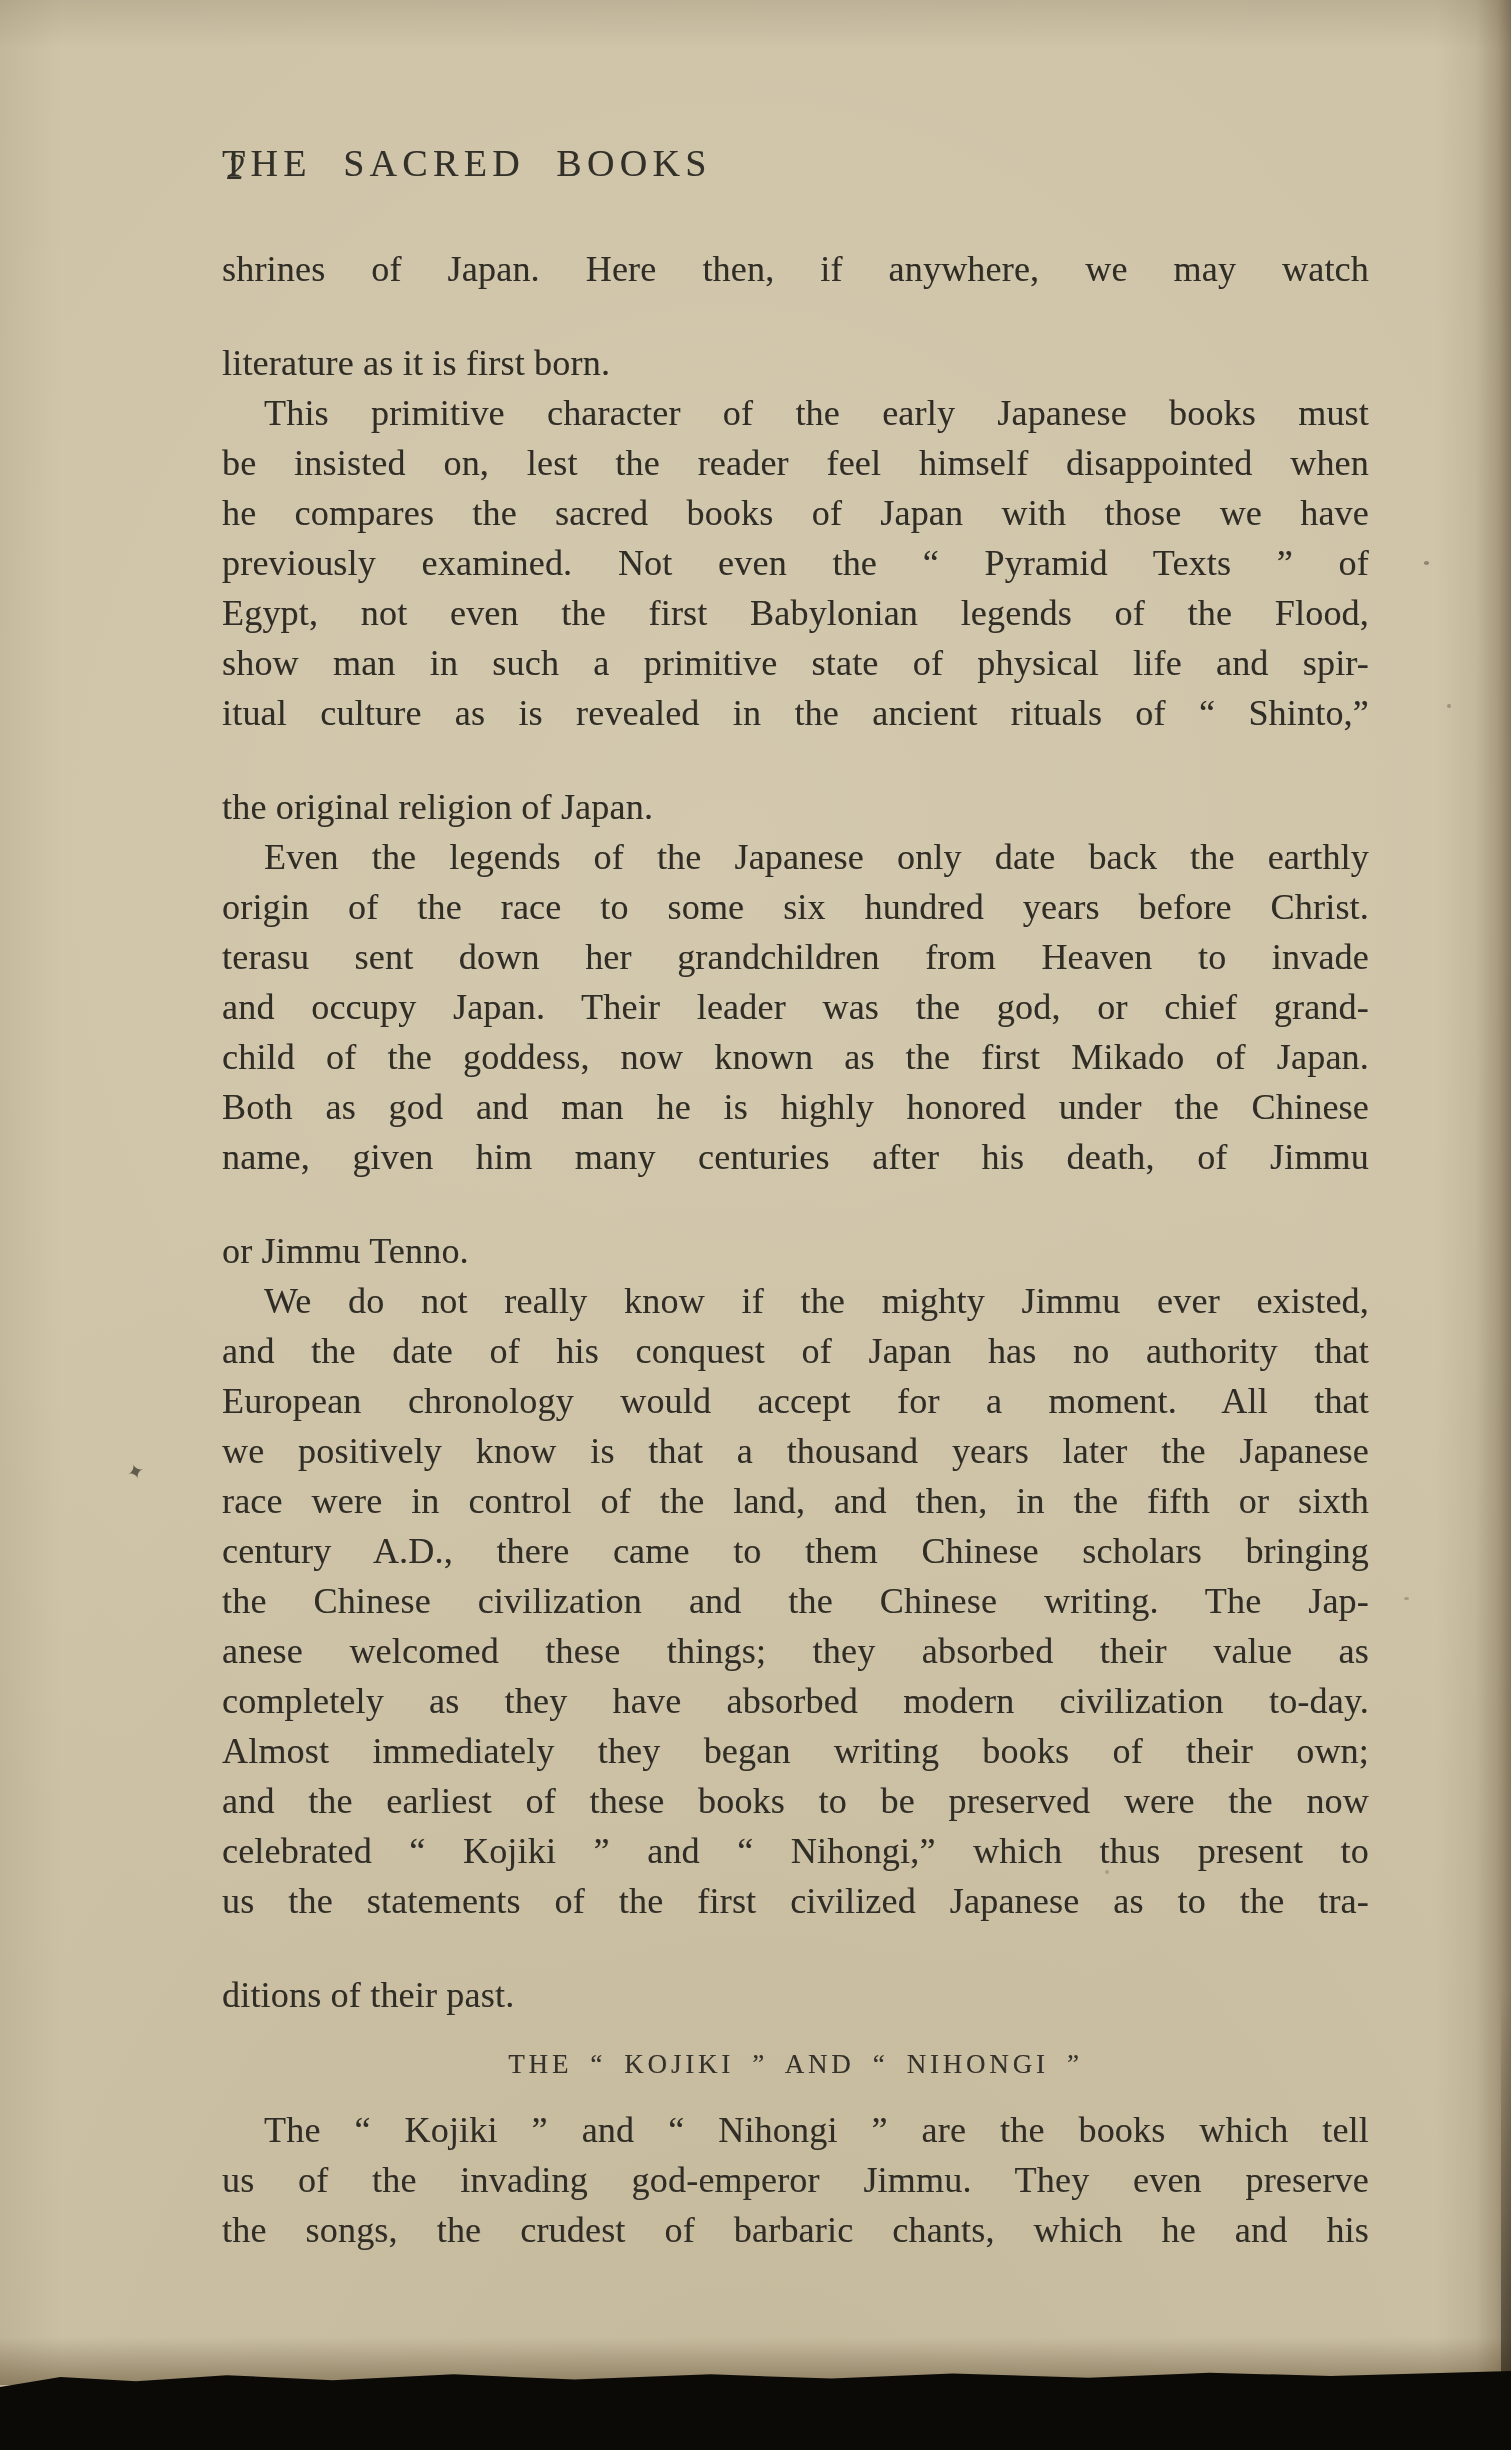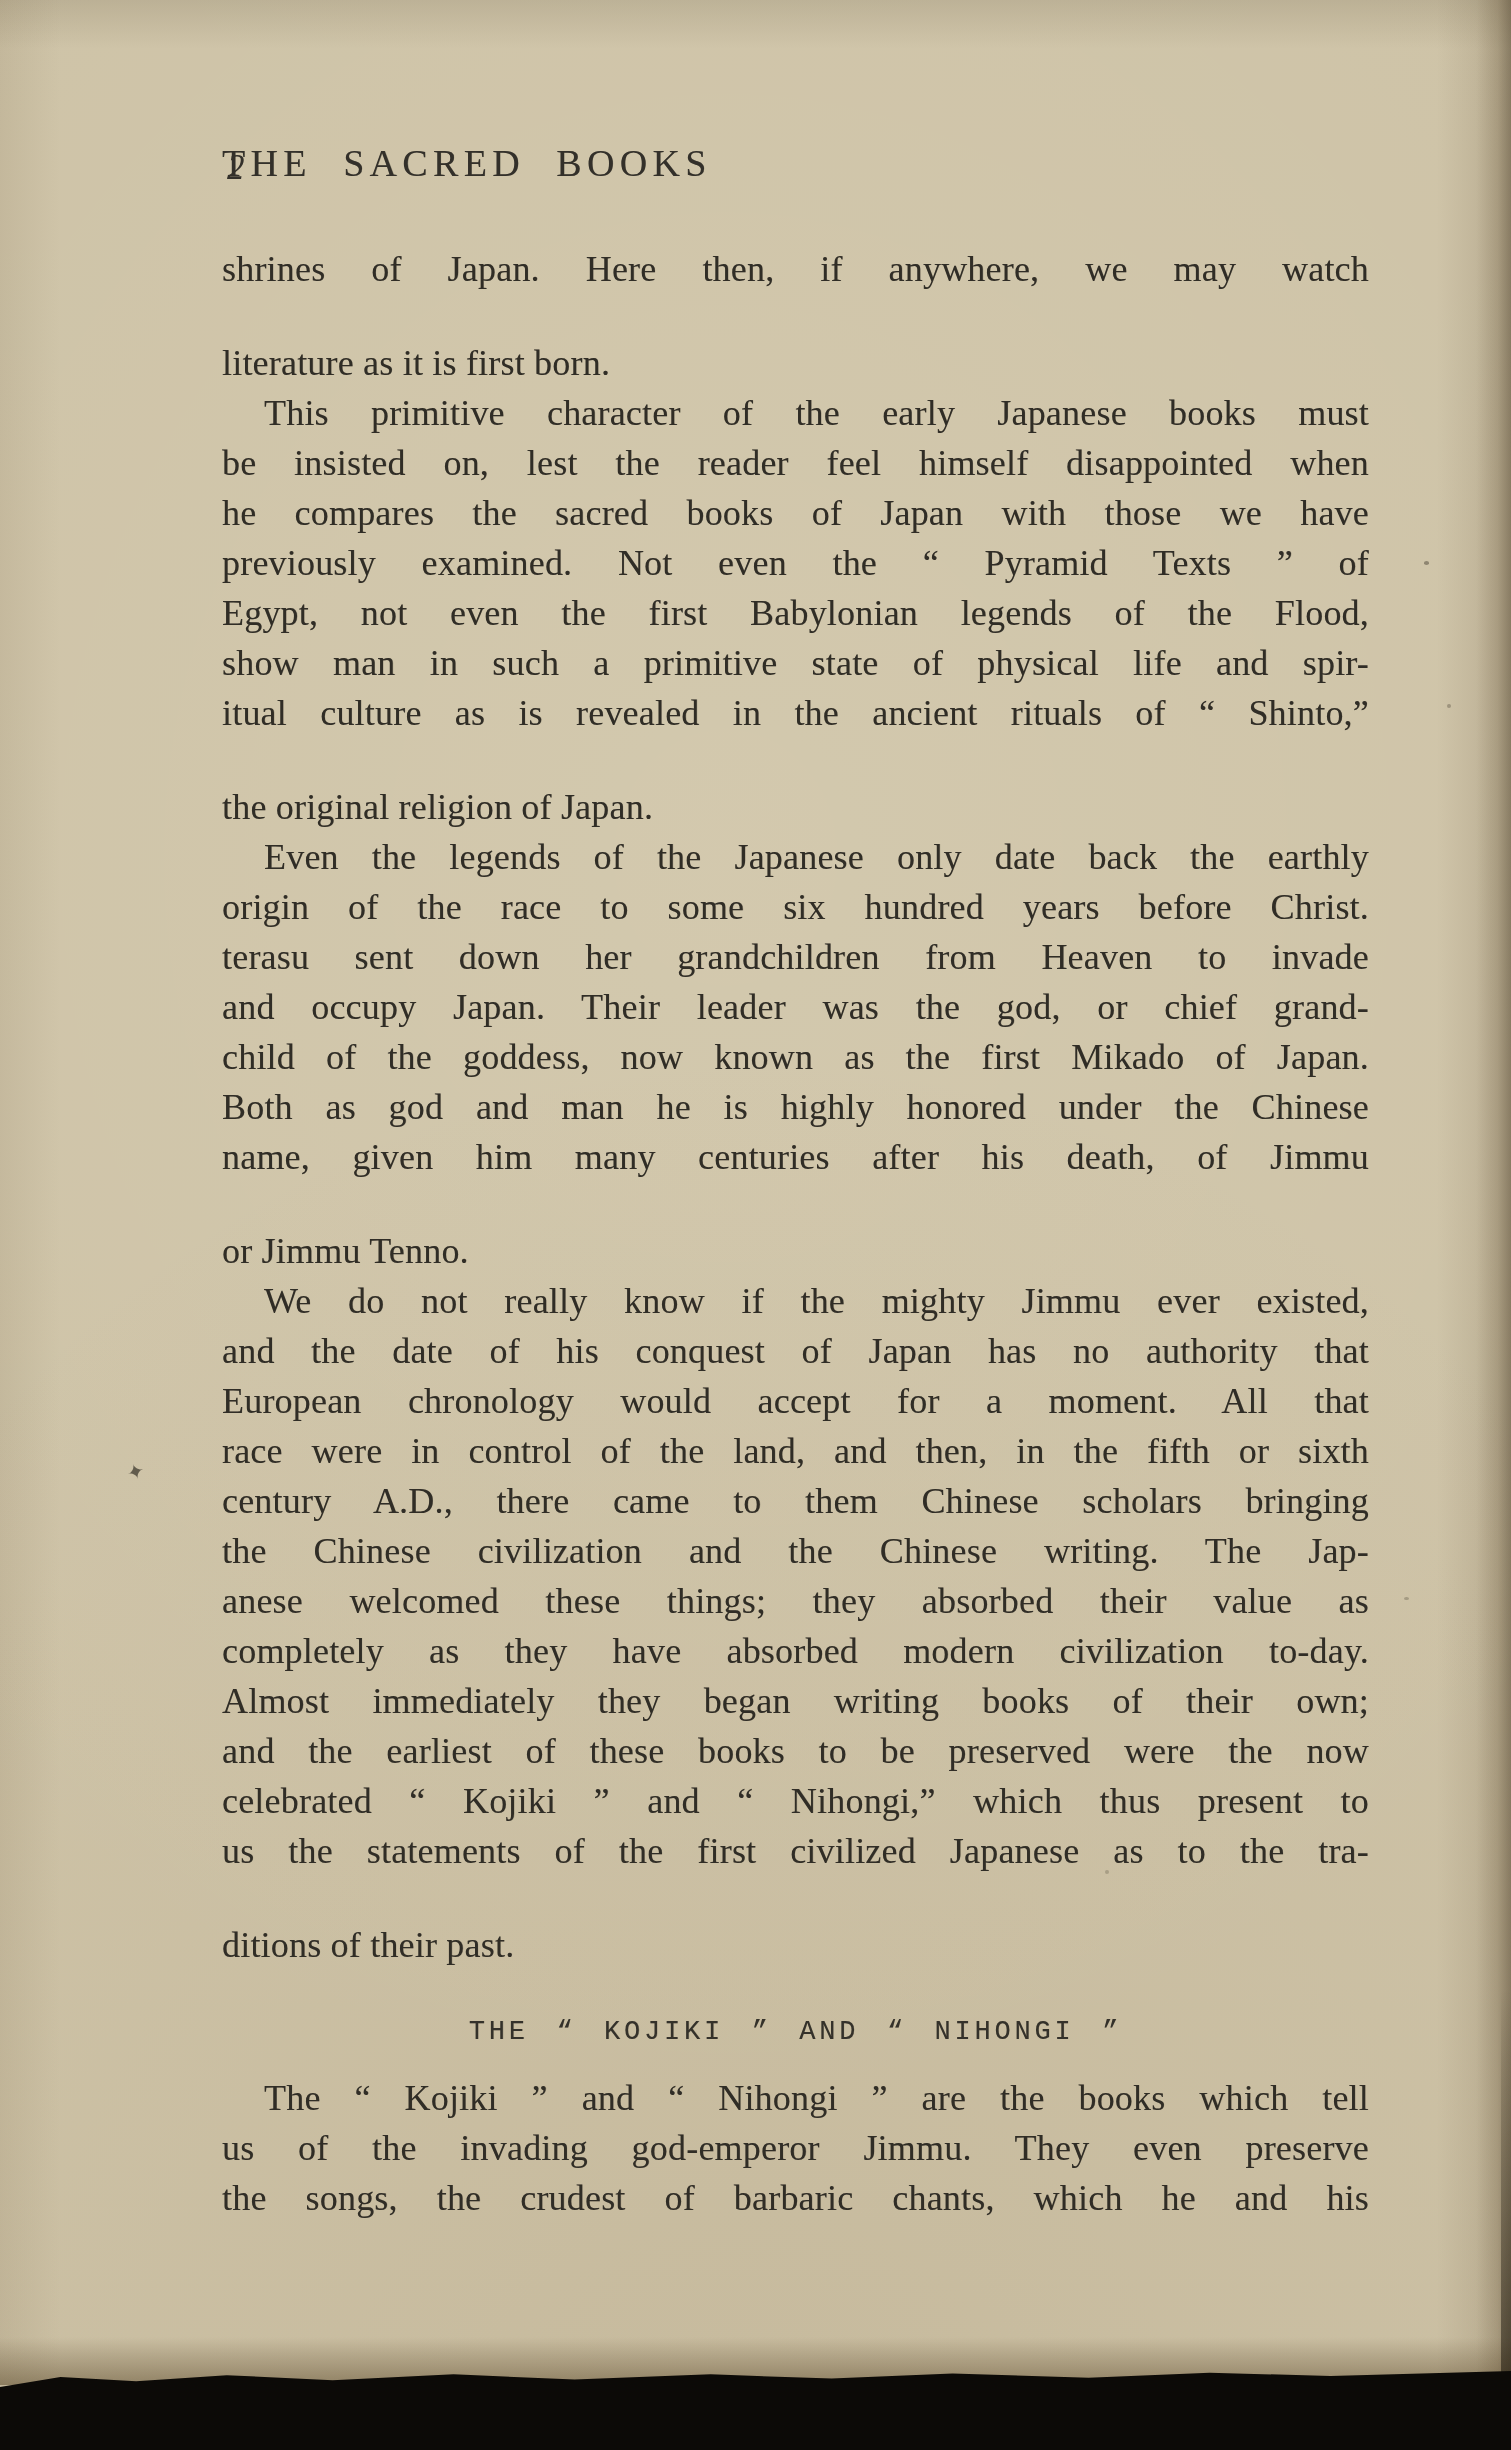--- a/index.html
+++ b/index.html
@@ -60,30 +60,29 @@
     height: 50px;
     line-height: 50px;
     text-align: justify;
     text-align-last: justify;
     overflow: hidden;
   }
   .ln.end { text-align-last: left; margin-top: 44px; }
   .ln.indent { text-indent: 42px; }
 
   .section-heading {
-    margin-top: 41px;
+    margin-top: 23px;
     margin-bottom: 19.7px;
     height: 42px;
     line-height: 42px;
     text-align: center;
     font-size: 27px;
     letter-spacing: 3.8px;
     word-spacing: 7.6px;
     color: #34312a;
-    font-family: Liberation Mono, monospace;
   }
 
   
   .pen-mark {
     position: absolute;
     left: 127px;
     top: 1460px;
     font-size: 21px;
     color: #454034;
     opacity: 0.78;
@@ -164,20 +163,21 @@
       <div class="ln">child of the goddess, now known as the first Mikado of Japan.</div>
       <div class="ln">Both as god and man he is highly honored under the Chinese</div>
       <div class="ln">name, given him many centuries after his death, of Jimmu</div>
       <div class="ln end">or Jimmu Tenno.</div>
     </div>
 
     <div class="para">
       <div class="ln indent">We do not really know if the mighty Jimmu ever existed,</div>
       <div class="ln">and the date of his conquest of Japan has no authority that</div>
       <div class="ln">European chronology would accept for a moment. All that</div>
+      <div class="ln">we positively know is that a thousand years later the Japanese</div>
       <div class="ln">race were in control of the land, and then, in the fifth or sixth</div>
       <div class="ln">century A.D., there came to them Chinese scholars bringing</div>
       <div class="ln">the Chinese civilization and the Chinese writing. The Jap-</div>
       <div class="ln">anese welcomed these things; they absorbed their value as</div>
       <div class="ln">completely as they have absorbed modern civilization to-day.</div>
       <div class="ln">Almost immediately they began writing books of their own;</div>
       <div class="ln">and the earliest of these books to be preserved were the now</div>
       <div class="ln">celebrated “ Kojiki ” and “ Nihongi,” which thus present to</div>
       <div class="ln">us the statements of the first civilized Japanese as to the tra-</div>
       <div class="ln end">ditions of their past.</div>

